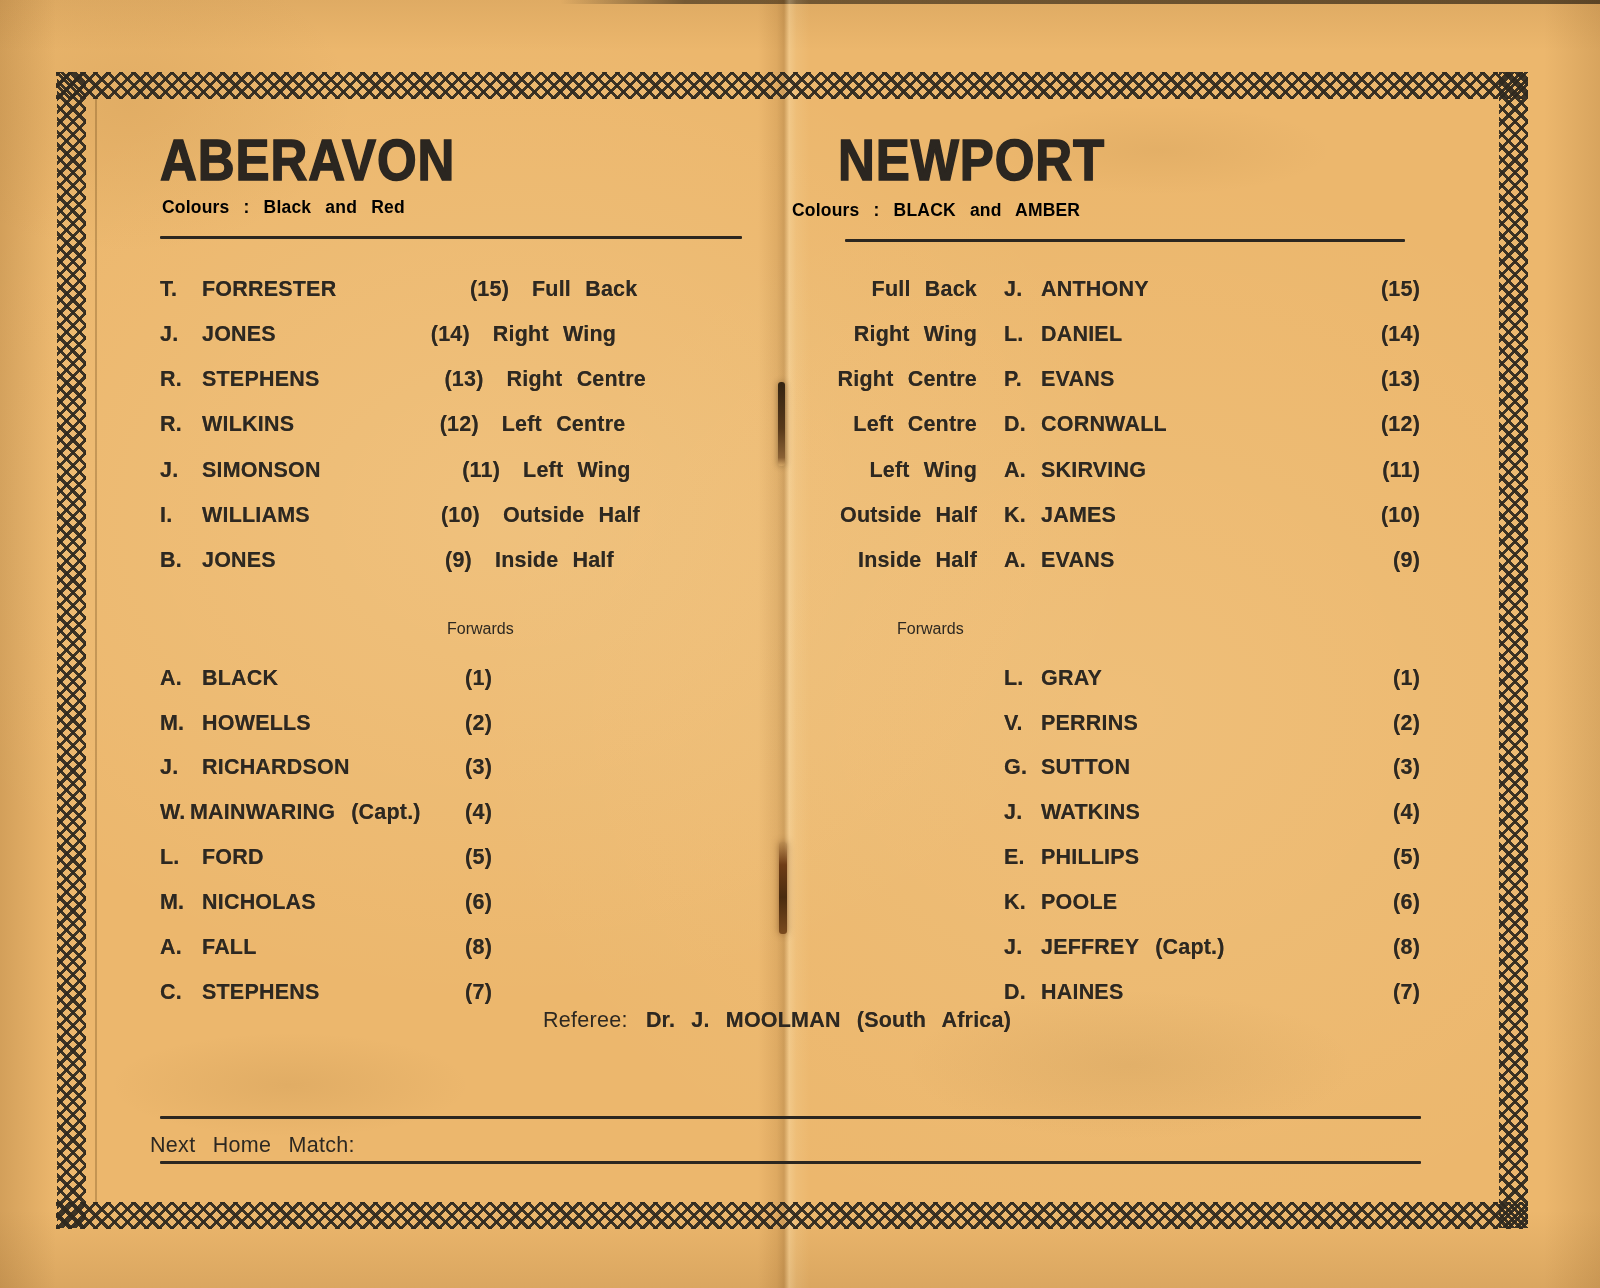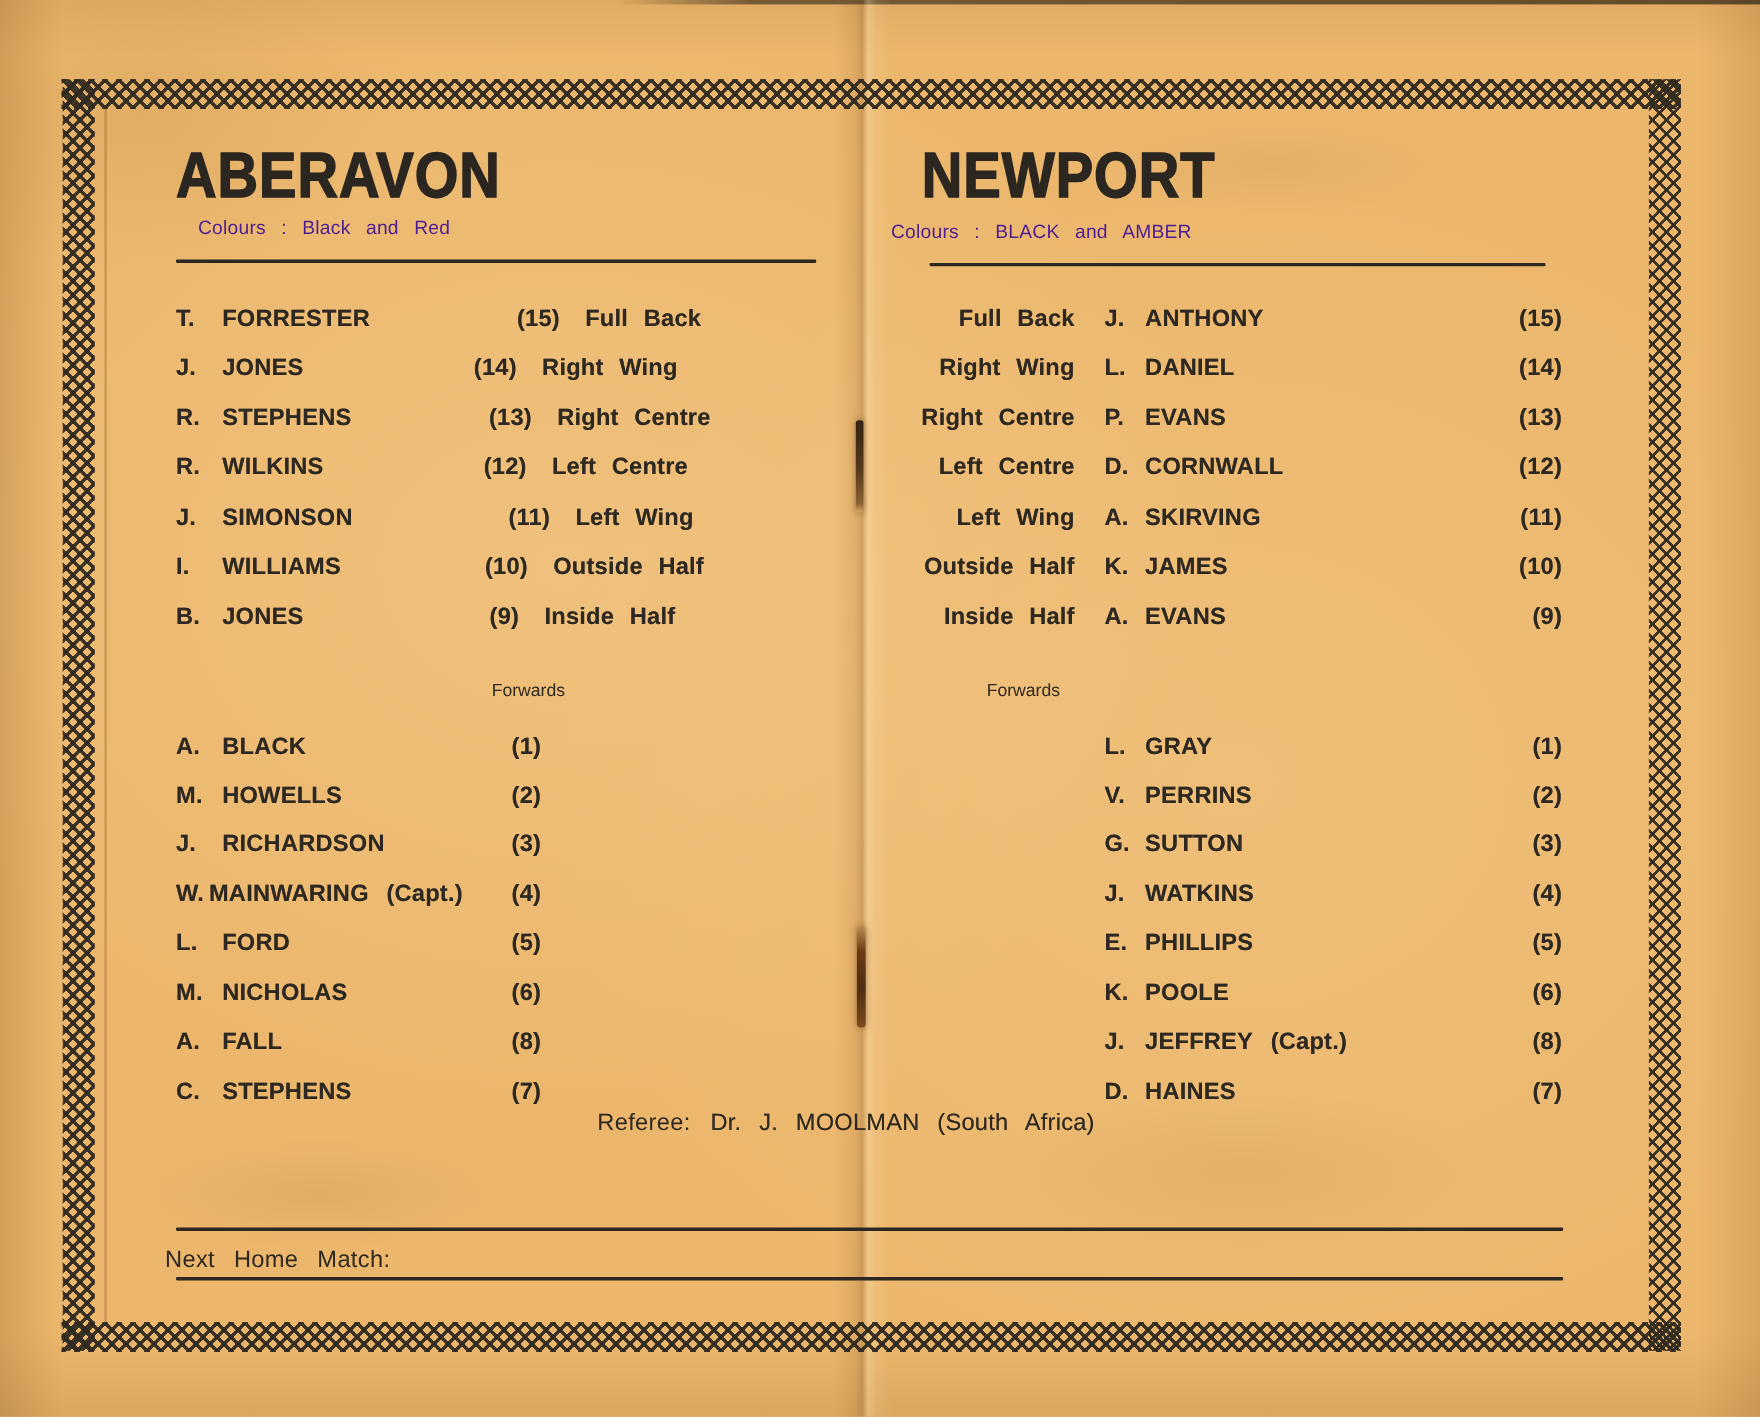--- a/index.html
+++ b/index.html
@@ -66,22 +66,22 @@
   
   .team-title{
     position:absolute;
     font-size:58px;font-weight:bold;line-height:1;
     letter-spacing:1px;color:#2b2620;
     transform:scaleX(.88);transform-origin:left center;
     -webkit-text-stroke:1.4px #2b2620;
     text-shadow:0 0 1px rgba(43,38,32,.55);
   }
   .colours-line{
-    position:absolute;font-size:17.5px;font-weight:normal;
-    color:#4c1d95;word-spacing:9px;letter-spacing:.2px;margin-left:18px;
+    position:absolute;font-size:17.5px;font-weight:bold;
+    color:#000000;word-spacing:9px;letter-spacing:.2px;
   }
   .colours-line .val{margin-left:14px;}
   .rule{position:absolute;height:2.6px;background:#2c2720;border-radius:1px;}
   .roster{position:absolute;display:flex;flex-direction:column;}
   .row{display:flex;align-items:center;height:45.2px;line-height:1;}
   .row-f{height:44.9px;}
   .rtext{
     font-size:21.5px;font-weight:bold;color:#2d2821;
     letter-spacing:.2px;text-shadow:0 0 .5px rgba(45,40,33,.6);
   }
@@ -90,21 +90,21 @@
   .capt{margin-left:16px;}
   .num{text-align:right;}
   .num-l{width:100px;}
   .num-r{width:80px;}
   .pos-l{margin-left:23px;flex:1 1 auto;word-spacing:8px;}
   .pos-r{width:147px;text-align:right;word-spacing:8px;margin-right:0;}
   .init-r{width:37px;margin-left:27px;}
   .forwards-label{position:absolute;font-size:16px;font-weight:normal;color:#2d2821;}
   .footer-line{position:absolute;display:flex;align-items:center;font-size:21.5px;color:#2d2821;}
   .footer-line .label{font-weight:normal;word-spacing:11px;letter-spacing:.3px;}
-  .footer-line .value{font-weight:normal;margin-left:18px;word-spacing:10px;letter-spacing:.2px;
+  .footer-line .value{font-weight:bold;margin-left:18px;word-spacing:10px;letter-spacing:.2px;
     text-shadow:0 0 .5px rgba(45,40,33,.6);}
 </style>
 </head>
 <body>
 
 <div class="paper-tone"></div>
 <div class="top-scan-edge"></div>
 <div class="fold"></div>
 <div class="fold-line-left"></div>
 <div class="staple s1"></div>

